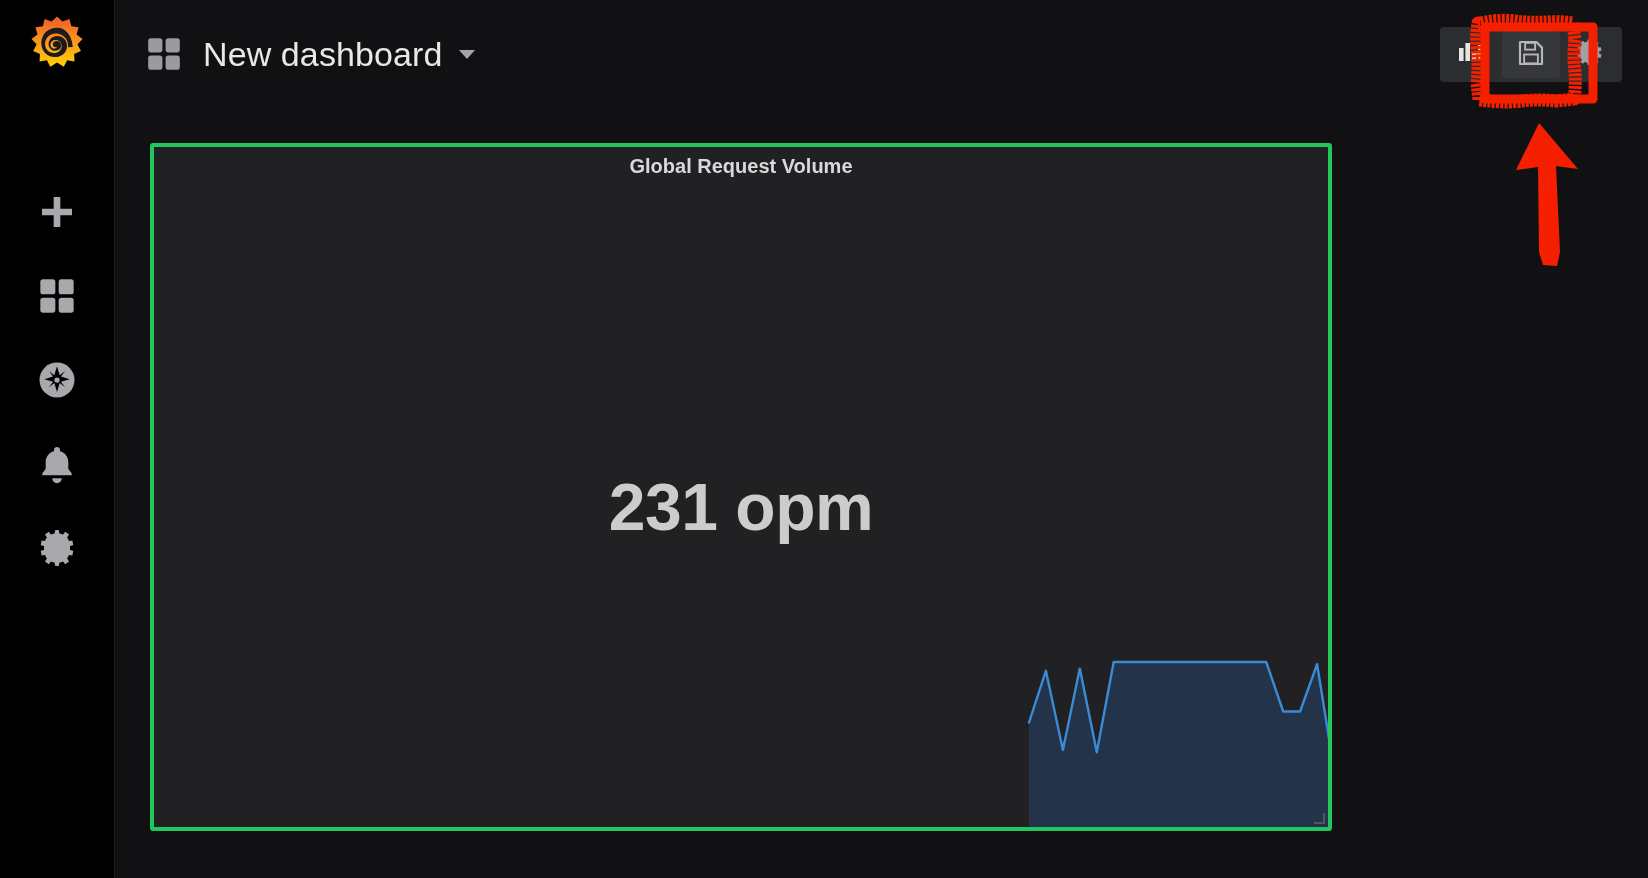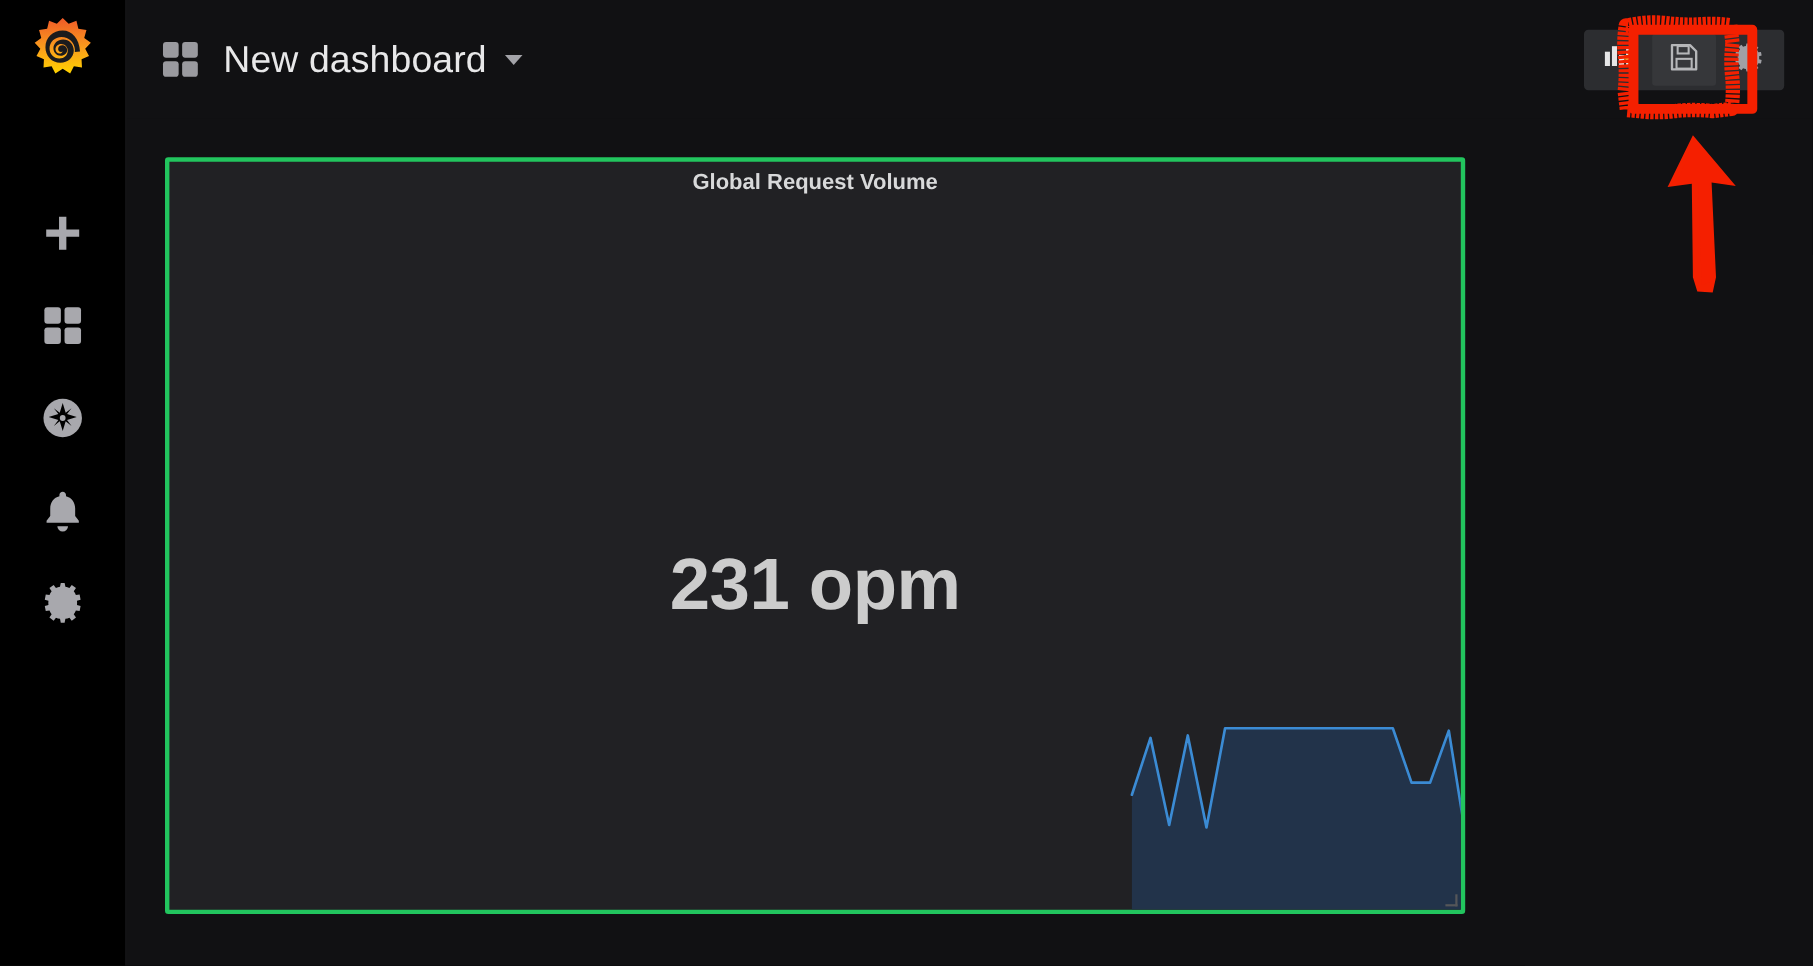--- a/index.html
+++ b/index.html
@@ -136,21 +136,20 @@
 
   .stat-value {
     position: absolute;
     left: 0; right: 0;
     top: 322px;
     text-align: center;
     font-size: 66px;
     font-weight: bold;
     color: #cccccc;
     letter-spacing: -0.5px;
-    margin-top: 24px;
   }
 
   .sparkline-wrap {
     position: absolute;
     left: 845px;
     bottom: 0;
     width: 337px;
     height: 185px;
   }
   .sparkline-wrap svg { display: block; width: 100%; height: 100%; }

